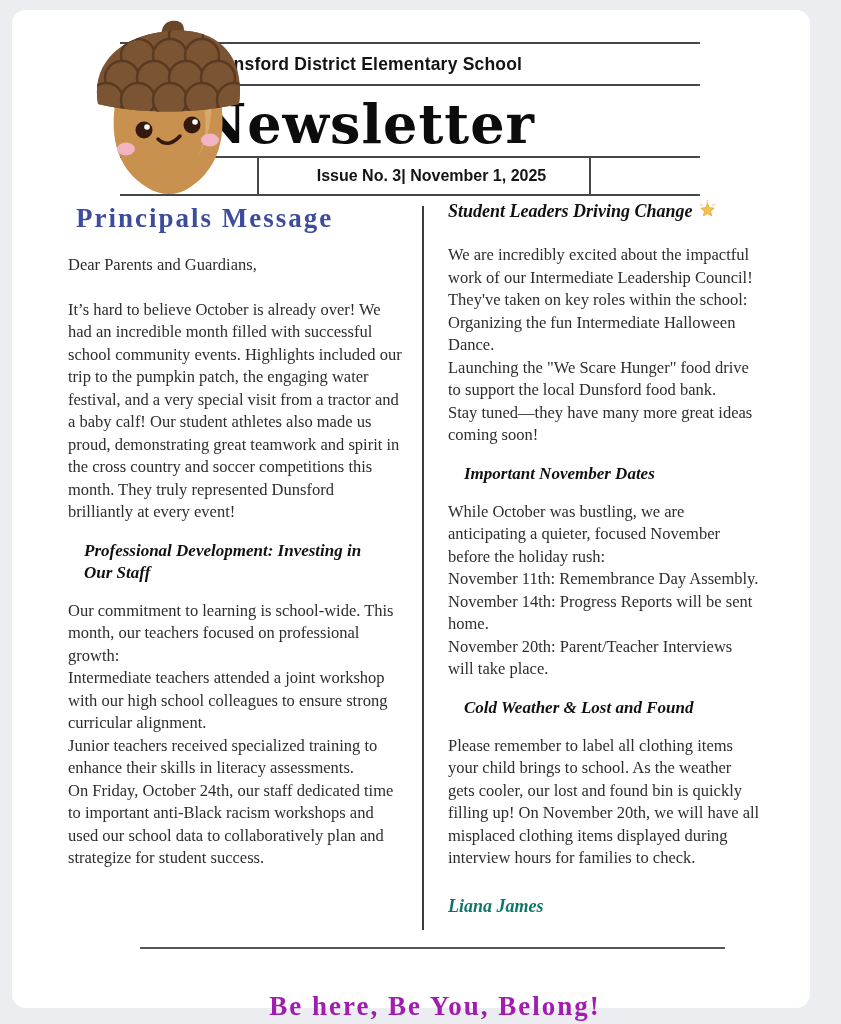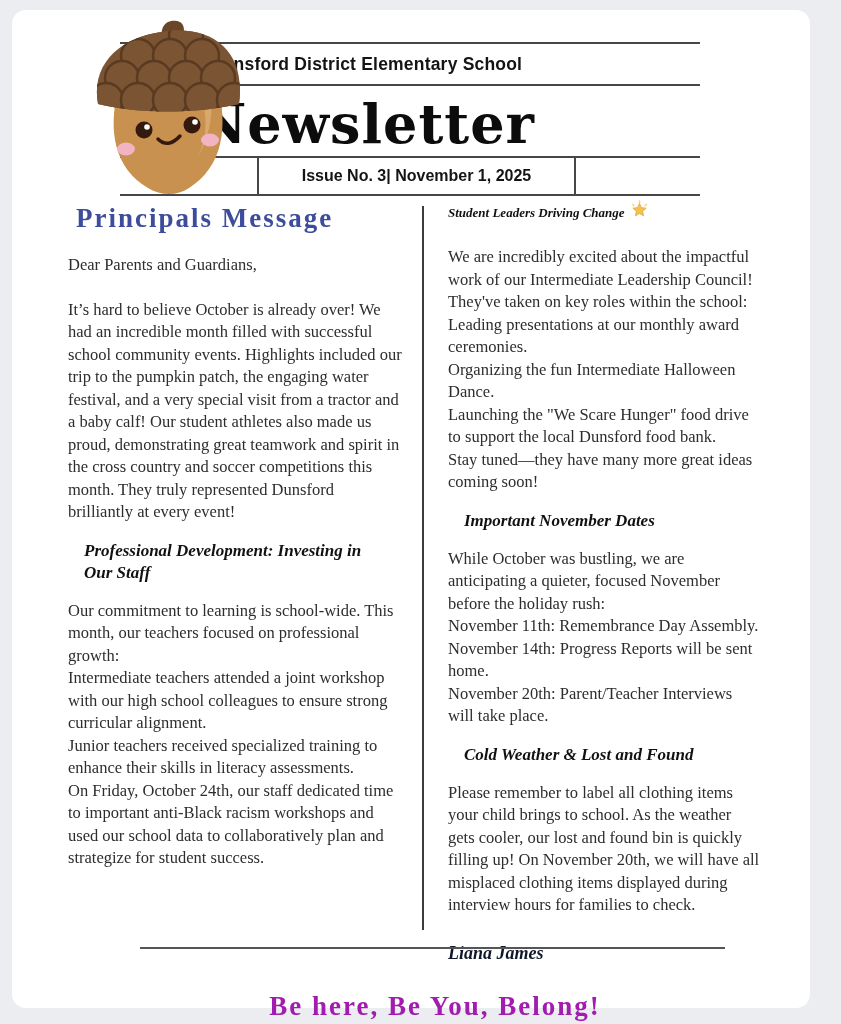--- a/index.html
+++ b/index.html
@@ -23,21 +23,21 @@
   .issue-band {
     position:absolute; left:108px; top:146px; width:580px; height:36px;
     border-top:2px solid #474747; border-bottom:2px solid #474747;
     box-sizing:content-box;
   }
   .issue-cell {
     position:absolute; left:137px; top:0; width:315px; height:36px;
     border-left:2px solid #474747; border-right:2px solid #474747;
     text-align:center; line-height:35px;
     font-family:"Liberation Sans", sans-serif;
-    font-weight:700; font-size:16px; color:#141414;
+    font-weight:700; font-size:16px; color:#141414;padding-left:15px;
   }
   .school-name {
     position:absolute; left:88px; top:44px; width:532px;
     text-align:center;
     font-family:"Liberation Sans", sans-serif;
     font-weight:700; font-size:17.5px; color:#141414;
     letter-spacing:0.2px;
   }
   .newsletter-title {
     position:absolute; left:88px; top:82px; width:532px;
@@ -71,27 +71,27 @@
   }
   .gap-sm { margin-top:22px; }
   .gap-md { margin-top:28px; }
   .section-title {
     font-weight:700; font-style:italic;
     font-size:17px; line-height:22px; color:#111;
     margin:16px;
   }
   .right-heading {
     font-weight:700; font-style:italic;
-    font-size:13px; color:#111;
+    font-size:18px; color:#111;
     margin:0 0 20px 0; line-height:22px;
   }
   .star-icon { display:inline-block; vertical-align:-2px; margin-left:5px; }
   .signature {
     font-weight:700; font-style:italic;
-    font-size:18px; color:#0f172a; margin-top:26px;
+    font-size:18px; color:#0f766e; margin-top:26px;
   }
   .footer-line {
     position:absolute; left:128px; top:937px;
     width:585px; height:2px; background:#555;
   }
   .motto {
     position:absolute; left:140px; top:950px; width:566px;
     text-align:center;
     font-family: cursive;
     color:#a21caf; font-size:27px; letter-spacing:2px; font-weight:600;margin-top:31px;
@@ -173,21 +173,20 @@
       <span>Student Leaders Driving Change</span><span class="star-icon"><svg width="19" height="19" viewBox="0 0 20 20" xmlns="http://www.w3.org/2000/svg">
             <g stroke="#f6d98a" stroke-width="1.6" stroke-linecap="round">
               <line x1="10" y1="0.8" x2="10" y2="3.2"></line>
               <line x1="2.5" y1="4.5" x2="4.3" y2="5.9"></line>
               <line x1="17.5" y1="4.5" x2="15.7" y2="5.9"></line>
             </g>
             <path d="M10 3.5 L12 8 L17 8.6 L13.3 11.9 L14.4 16.8 L10 14.2 L5.6 16.8 L6.7 11.9 L3 8.6 L8 8 Z" fill="#f2c14e" stroke="#e3a93c" stroke-width="0.8"></path>
           </svg></span>
     </p>
     <p class="body-p">We are incredibly excited about the impactful work of our Intermediate Leadership Council! They've taken on key roles within the school:</p>
-    <p class="body-p">Leading presentations at our monthly award ceremonies.</p>
     <p class="body-p">Organizing the fun Intermediate Halloween Dance.</p>
     <p class="body-p">Launching the "We Scare Hunger" food drive to support the local Dunsford food bank.</p>
     <p class="body-p">Stay tuned—they have many more great ideas coming soon!</p>
 
     <p class="section-title gap-md">Important November Dates</p>
     <p class="body-p">While October was bustling, we are anticipating a quieter, focused November before the holiday rush:</p>
     <p class="body-p">November 11th: Remembrance Day Assembly.</p>
     <p class="body-p">November 14th: Progress Reports will be sent home.</p>
     <p class="body-p">November 20th: Parent/Teacher Interviews will take place.</p>
 

